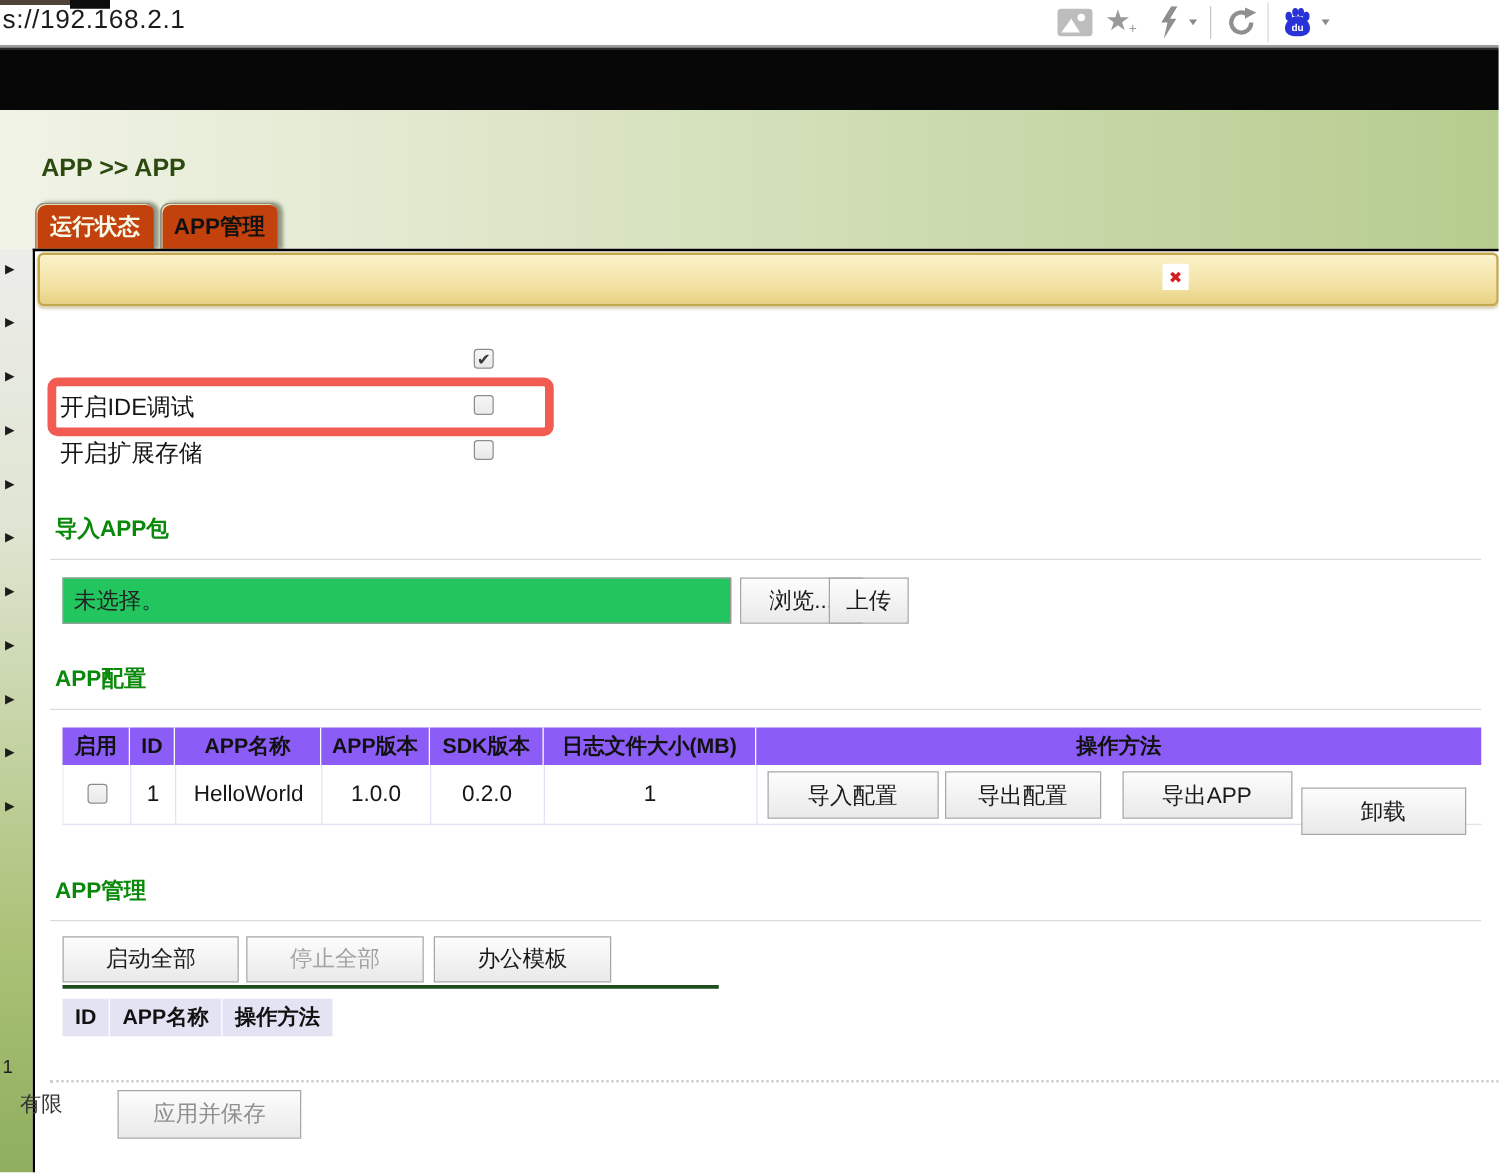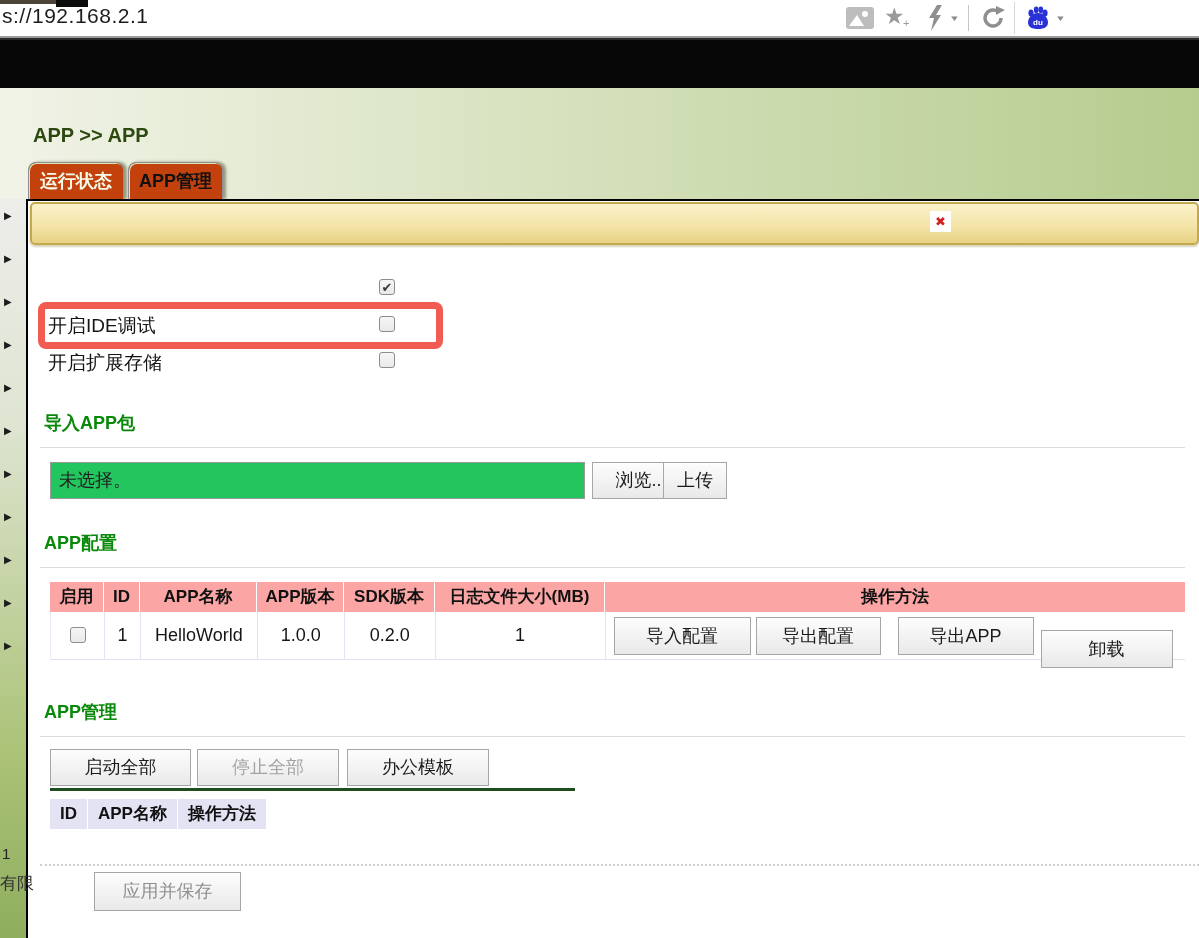--- a/index.html
+++ b/index.html
@@ -56,21 +56,21 @@
 
   
   #border-h { left:26px; top:199px; width:1173px; height:2px; background:#000; }
   #border-v { left:26px; top:199px; width:2px; height:739px; background:#000; }
   #content { left:28px; top:201px; width:1171px; height:737px; background:#fff; }
   #sidebar { left:0; top:199px; width:26px; height:739px;
     background:linear-gradient(#ededea 0%,#dfe5d2 30%,#abc277 75%,#8fae5e 100%); }
   .side-arrow { left:4px; width:12px; height:12px; font-size:10px; color:#1c1c1c; }
   .side-arrow:before { content:"▶"; }
   #side-text-1 { left:2px; top:845px; font-size:15px; color:#222; }
-  #side-text-2 { left:0px; top:872px; font-size:17px; color:#333; }
+  #side-text-2 { left:16px; top:872px; font-size:17px; color:#333; }
 
   
   #banner { left:30px; top:202px; width:1169px; height:43px;
     border:2px solid #c3a84e; border-radius:5px;
     background:linear-gradient(#fbf2ca 0%,#f3e3a6 60%,#e7d184 100%);
     box-shadow:0 2px 2px rgba(150,130,60,.35); }
   #banner-text { left:468px; top:210px; font-size:20px; color:#1a1a1a; }
   #banner-close { left:930px; top:211px; width:21px; height:21px; background:#fff;
     color:#d41f1f; font-size:13px; font-weight:bold; text-align:center; line-height:21px; cursor:pointer; }
 
@@ -94,21 +94,21 @@
   
   #file-box { left:50px; top:462px; width:535px; height:37px; border:1px solid #999;
     background:#22c55e; font-size:18px; color:#222; line-height:35px; padding-left:8px; }
   .btn { border:1px solid #a6a6a6; background:linear-gradient(#fdfdfd,#e9e9e9);
     font-size:18px; color:#1a1a1a; text-align:center; cursor:pointer;
     font-family:"Liberation Sans","DejaVu Sans",sans-serif; }
   #btn-browse { left:592px; top:462px; width:98px; height:37px; line-height:35px; }
   #btn-upload { left:663px; top:462px; width:64px; height:37px; line-height:35px; }
 
   
-  #cfg-header { left:50px; top:582px; width:1135px; height:30px; display:flex; background:#fca5a5; }
+  #cfg-header { left:50px; top:582px; width:1135px; height:30px; display:flex; background:#8b5cf6; }
   #cfg-header .th { font-size:17px; font-weight:bold; color:#111; text-align:center;
     line-height:30px; border-right:1px solid #fff; }
   #cfg-row { left:50px; top:612px; width:1135px; height:48px; display:flex;
     border-bottom:1px solid #e0e0ef; border-left:1px solid #ececf6; }
   #cfg-row .td { font-size:18px; color:#161616; text-align:center; line-height:46px;
     border-right:1px solid #e4e3f3; position:relative; }
   .w-enable{width:54px;} .w-id{width:36px;} .w-name{width:117px;} .w-appv{width:87px;}
   .w-sdkv{width:91px;} .w-log{width:170px;} .w-act{width:580px;}
   #cb-row { left:19px; top:15px; }
   .row-btn { top:5px; height:38px; line-height:36px; }

